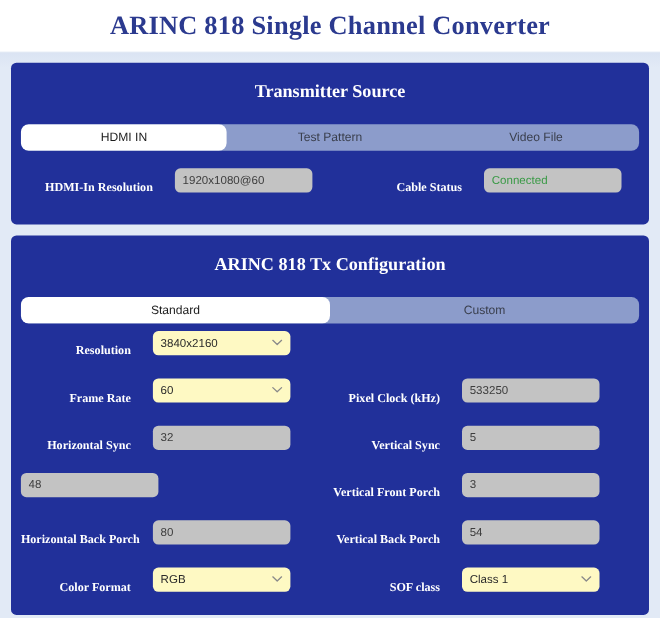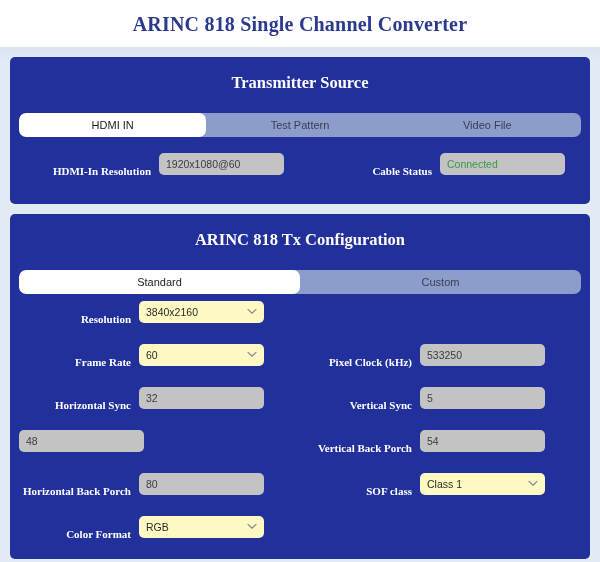--- a/index.html
+++ b/index.html
@@ -21,21 +21,21 @@
     height: 48px;
     background: #ffffff;
     display: flex;
     align-items: center;
     justify-content: center;
     border-bottom: 1px solid #dbe4f2;
   }
   .app-title {
     font-family: "Liberation Serif", serif;
     font-weight: bold;
-    font-size: 20px;
+    font-size: 24px;
     color: #2b3a8f;
     letter-spacing: 0.2px;
     line-height: 1;
     white-space: nowrap;
   }
 
   
   .page {
     background: linear-gradient(#dbe4f3 0px, #e2eaf6 14px);
     height: 514px;
@@ -102,21 +102,21 @@
     margin-bottom: 9px;
     height: 22px;
   }
   .field:last-child { margin-bottom: 0; }
   .field-label {
     font-family: "Liberation Serif", serif;
     font-weight: bold;
     font-size: 11px;
     color: #ffffff;
     text-align: right;
-    padding-right: 8px;
+    padding-right: 20px;
     flex: 0 0 auto;
     width: 120px;
     line-height: 1.1;
     white-space: nowrap;
   }
   .field-control {
     position: relative;
     width: 125px;
     height: 37px;
     flex: 0 0 auto;
@@ -330,20 +330,26 @@
           </div>
         </div>
 
         <div class="field">
           <div class="field-label">Vertical Sync</div>
           <div class="field-control">
             <input class="ctl readonly" type="text" readonly="" value="5" style="">
           </div>
         </div>
 
+        <div class="field">
+          <div class="field-label">Vertical Front Porch</div>
+          <div class="field-control">
+            <input class="ctl readonly" type="text" readonly="" value="3" style="">
+          </div>
+        </div>
 
         <div class="field">
           <div class="field-label">Vertical Back Porch</div>
           <div class="field-control">
             <input class="ctl readonly" type="text" readonly="" value="54" style="">
           </div>
         </div>
 
         <div class="field">
           <div class="field-label">SOF class</div>

